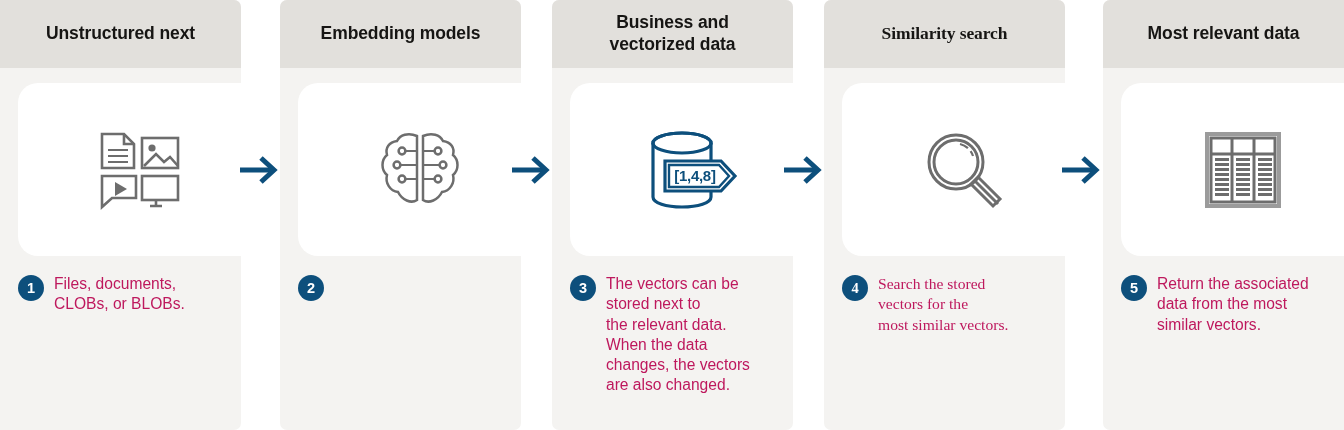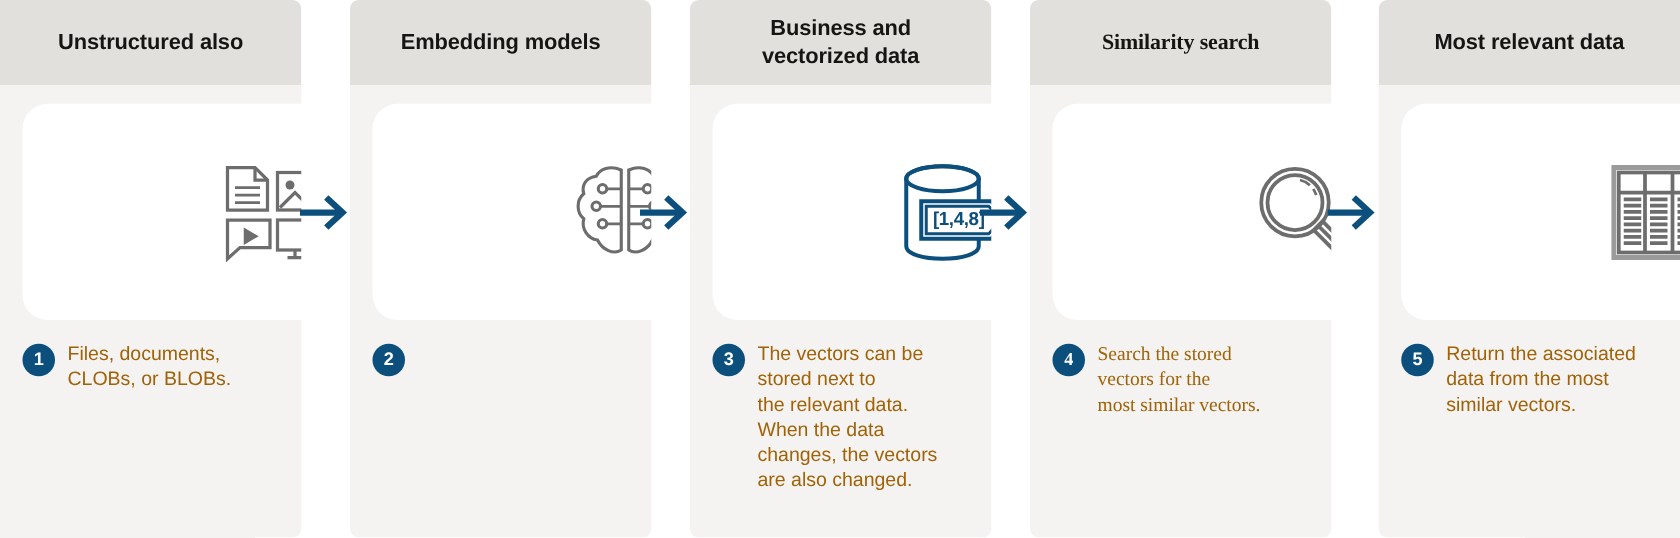--- a/index.html
+++ b/index.html
@@ -57,21 +57,21 @@
   .icon-card {
     position: absolute;
     left: 18px;
     top: 83px;
     width: 244px;
     height: 173px;
     background: #ffffff;
     border-radius: 20px;
     display: flex;
     align-items: center;
-    justify-content: flex-end;
+    justify-content: center;
   }
   .icon-card svg { display: block; }
 
   
   .step {
     position: absolute;
     left: 18px;
     top: 274px;
     width: 214px;
     display: flex;
@@ -87,21 +87,21 @@
     color: #ffffff;
     font-size: 14.5px;
     font-weight: bold;
     display: flex;
     align-items: center;
     justify-content: center;
     margin-top: 1px;
   }
   .step-text {
     font-size: 15.6px;
-    color: #a16207;
+    color: #be185d;
     line-height: 1.30;
     white-space: pre-line;
   }
 
   
   .arrow {
     position: absolute;
     top: 152px;
     width: 42px;
     height: 36px;
@@ -111,21 +111,21 @@
   .arrow.a3 { left: 784px; }
   .arrow.a4 { left: 1062px; }
 </style>
 </head>
 <body>
 
 <div id="flow">
 
   <div class="panel p1">
     <div class="panel-header">
-      <div class="panel-title">Unstructured also</div>
+      <div class="panel-title">Unstructured next</div>
     </div>
     <div class="icon-card">
       <span>
         <svg width="84" height="84" viewBox="0 0 84 84" fill="none" stroke="#6d6d6d" stroke-width="2.6">
 
           <path d="M4 6 h22 l10 10 v24 h-32 z"></path>
           <path d="M26 6 v10 h10"></path>
           <path d="M10 22 h20 M10 28 h20 M10 34 h20" stroke-width="2.2"></path>
 
           <rect x="44" y="10" width="36" height="30"></rect>

